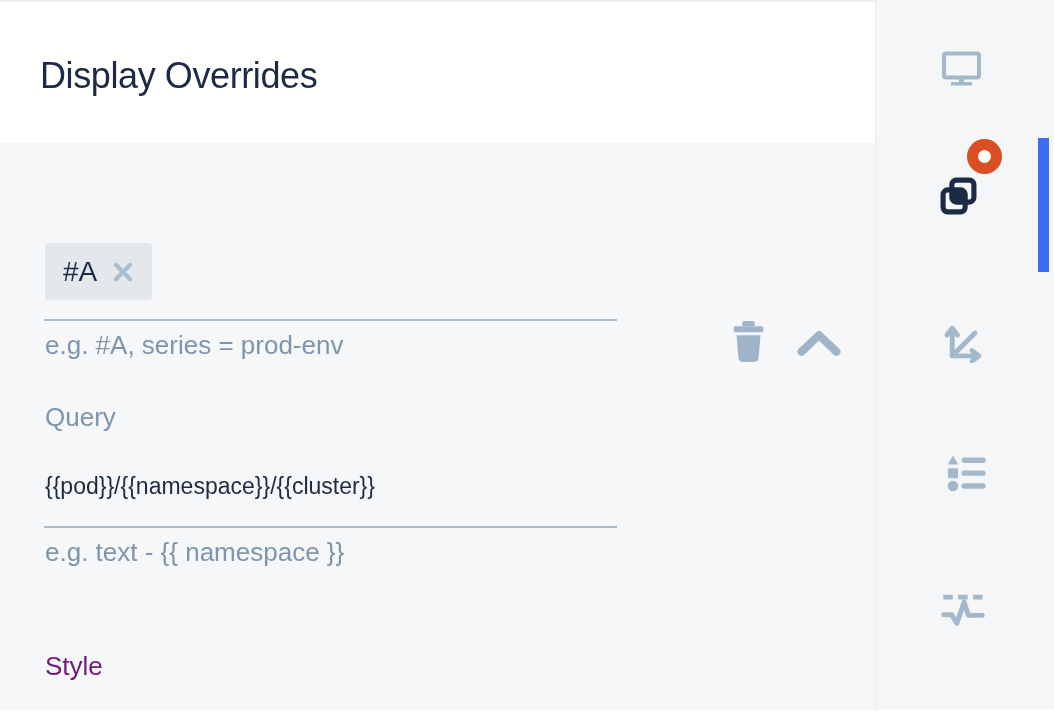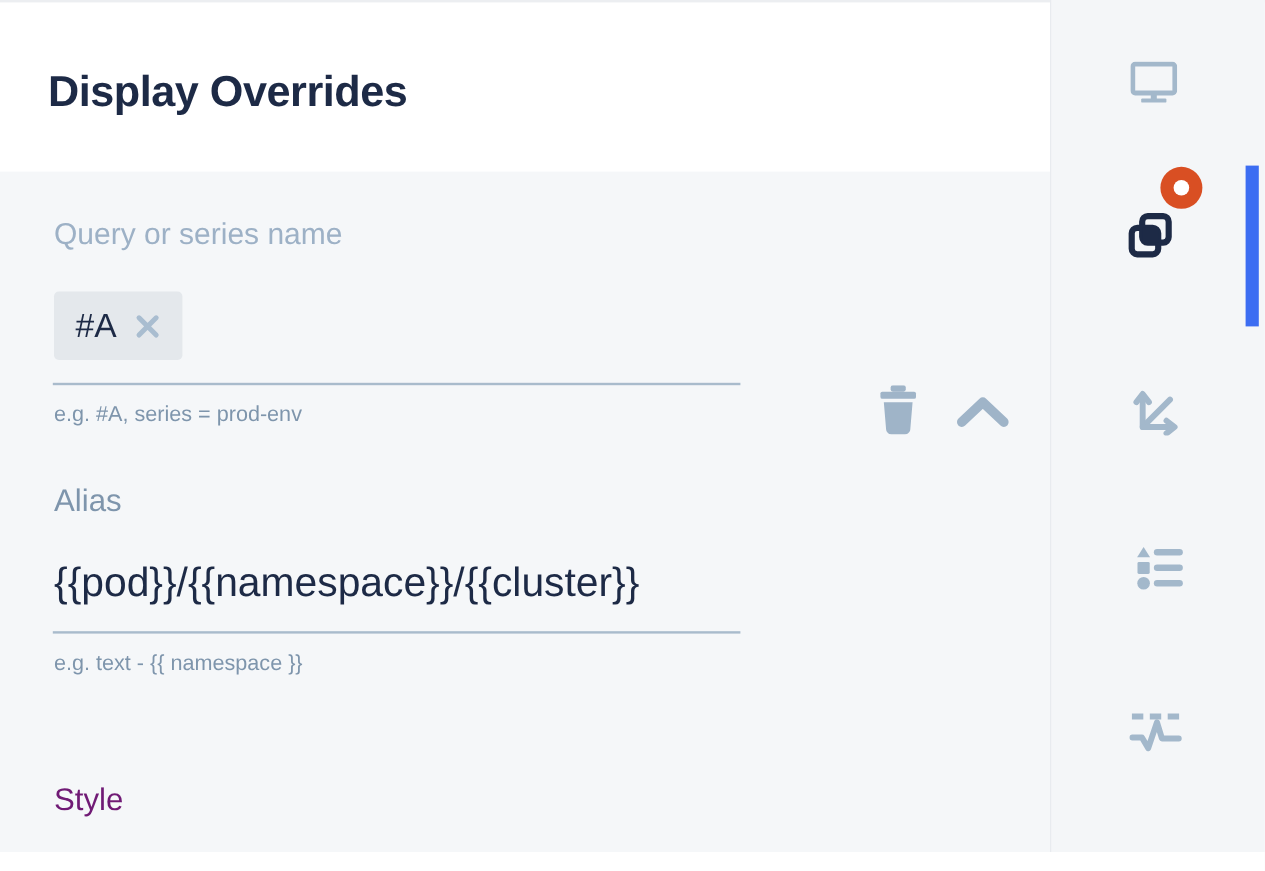--- a/index.html
+++ b/index.html
@@ -10,21 +10,21 @@
     font-family:"Liberation Sans", sans-serif;
     overflow:hidden;
     -webkit-font-smoothing:antialiased;
   }
   .top-hairline {
     position:absolute; left:0; top:0; width:1054px; height:2px;
     background:#eceef1;
   }
   .page-title {
     position:absolute; left:40px; top:54px;
-    font-size:36px; font-weight:700; letter-spacing:-0.4px;
+    font-size:36px; font-weight:400; letter-spacing:-0.4px;
     color:#1d2a46; line-height:44px;
   }
   .panel {
     position:absolute; left:0; top:143px; width:875px; height:567px;
     background:#f5f7f9;
   }
   .field-label-query {
     position:absolute; left:45px; top:37px;
     font-size:25px; color:#9db1c6; line-height:30px;
   }
@@ -35,31 +35,31 @@
   }
   .chip-text { font-size:28px; color:#1d2a46; line-height:1; }
   .chip-close { display:flex; align-items:center; cursor:pointer; color:#a9bdd0; }
   .underline {
     position:absolute; left:44px; width:573px; height:0;
     border-top:2px solid #a9bbcc;
   }
   .underline-1 { top:176px; }
   .underline-2 { top:383px; }
   .helper {
-    position:absolute; left:45px; font-size:18px; color:#7e95ac; line-height:30px;
+    position:absolute; left:45px; font-size:26px; color:#7e95ac; line-height:30px;
   }
   .helper-1 { top:187px; }
   .helper-2 { top:394px; }
   .icon-button { position:absolute; background:none; border:none; cursor:pointer; color:#9fb4c8; padding:0; line-height:0; }
   .trash-button { left:731px; top:178px; }
   .collapse-button { left:796px; top:186px; }
   .field-label-alias { position:absolute; left:45px; top:258px; font-size:26px; color:#7e95ac; line-height:32px; }
   .alias-value {
     position:absolute; left:45px; top:323px;
-    font-size:34px; color:#1d2a46; line-height:40px; white-space:nowrap;
+    font-size:23px; color:#1d2a46; line-height:40px; white-space:nowrap;
     cursor:text;
   }
   .style-label { position:absolute; left:45px; top:507px; font-size:26px; color:#701a75; line-height:32px; }
 
   .sidebar {
     position:absolute; left:875px; top:0; width:179px; height:710px;
     background:#f4f6f8; border-left:1px solid #e8ebef;
   }
   .side-item { position:absolute; background:none; border:none; cursor:pointer; padding:0; line-height:0; color:#a3b8cb; }
   .side-item.active { color:#1d2a46; }
@@ -83,21 +83,20 @@
 </style>
 </head>
 <body>
 
 <div class="top-hairline"></div>
 
 <h1 class="page-title">Display Overrides</h1>
 
 <div class="panel">
 
-  <div class="field-label-query">Query or series name</div>
 
   <div class="chip">
     <span class="chip-text">#A</span>
     <span class="chip-close">
       <svg width="22" height="22" viewBox="0 0 20 20">
         <path d="M3.5 3.5 L16.5 16.5 M16.5 3.5 L3.5 16.5" stroke="currentColor" stroke-width="3.8" stroke-linecap="round" fill="none"></path>
       </svg>
     </span>
   </div>
 
@@ -116,21 +115,21 @@
   </button>
 
   <button class="icon-button collapse-button">
     <span>
       <svg width="46" height="28" viewBox="0 0 26 16">
         <path d="M3 13 L13 3.5 L23 13" stroke="currentColor" stroke-width="4.6" stroke-linecap="round" stroke-linejoin="round" fill="none"></path>
       </svg>
     </span>
   </button>
 
-  <div class="field-label-alias">Alias</div>
+  <div class="field-label-alias">Query</div>
 
   <div class="alias-value">{{pod}}/{{namespace}}/{{cluster}}</div>
 
   <div class="underline underline-2"></div>
 
   <div class="helper helper-2">e.g. text - {{ namespace }}</div>
 
   <div class="style-label">Style</div>
 
 </div>

